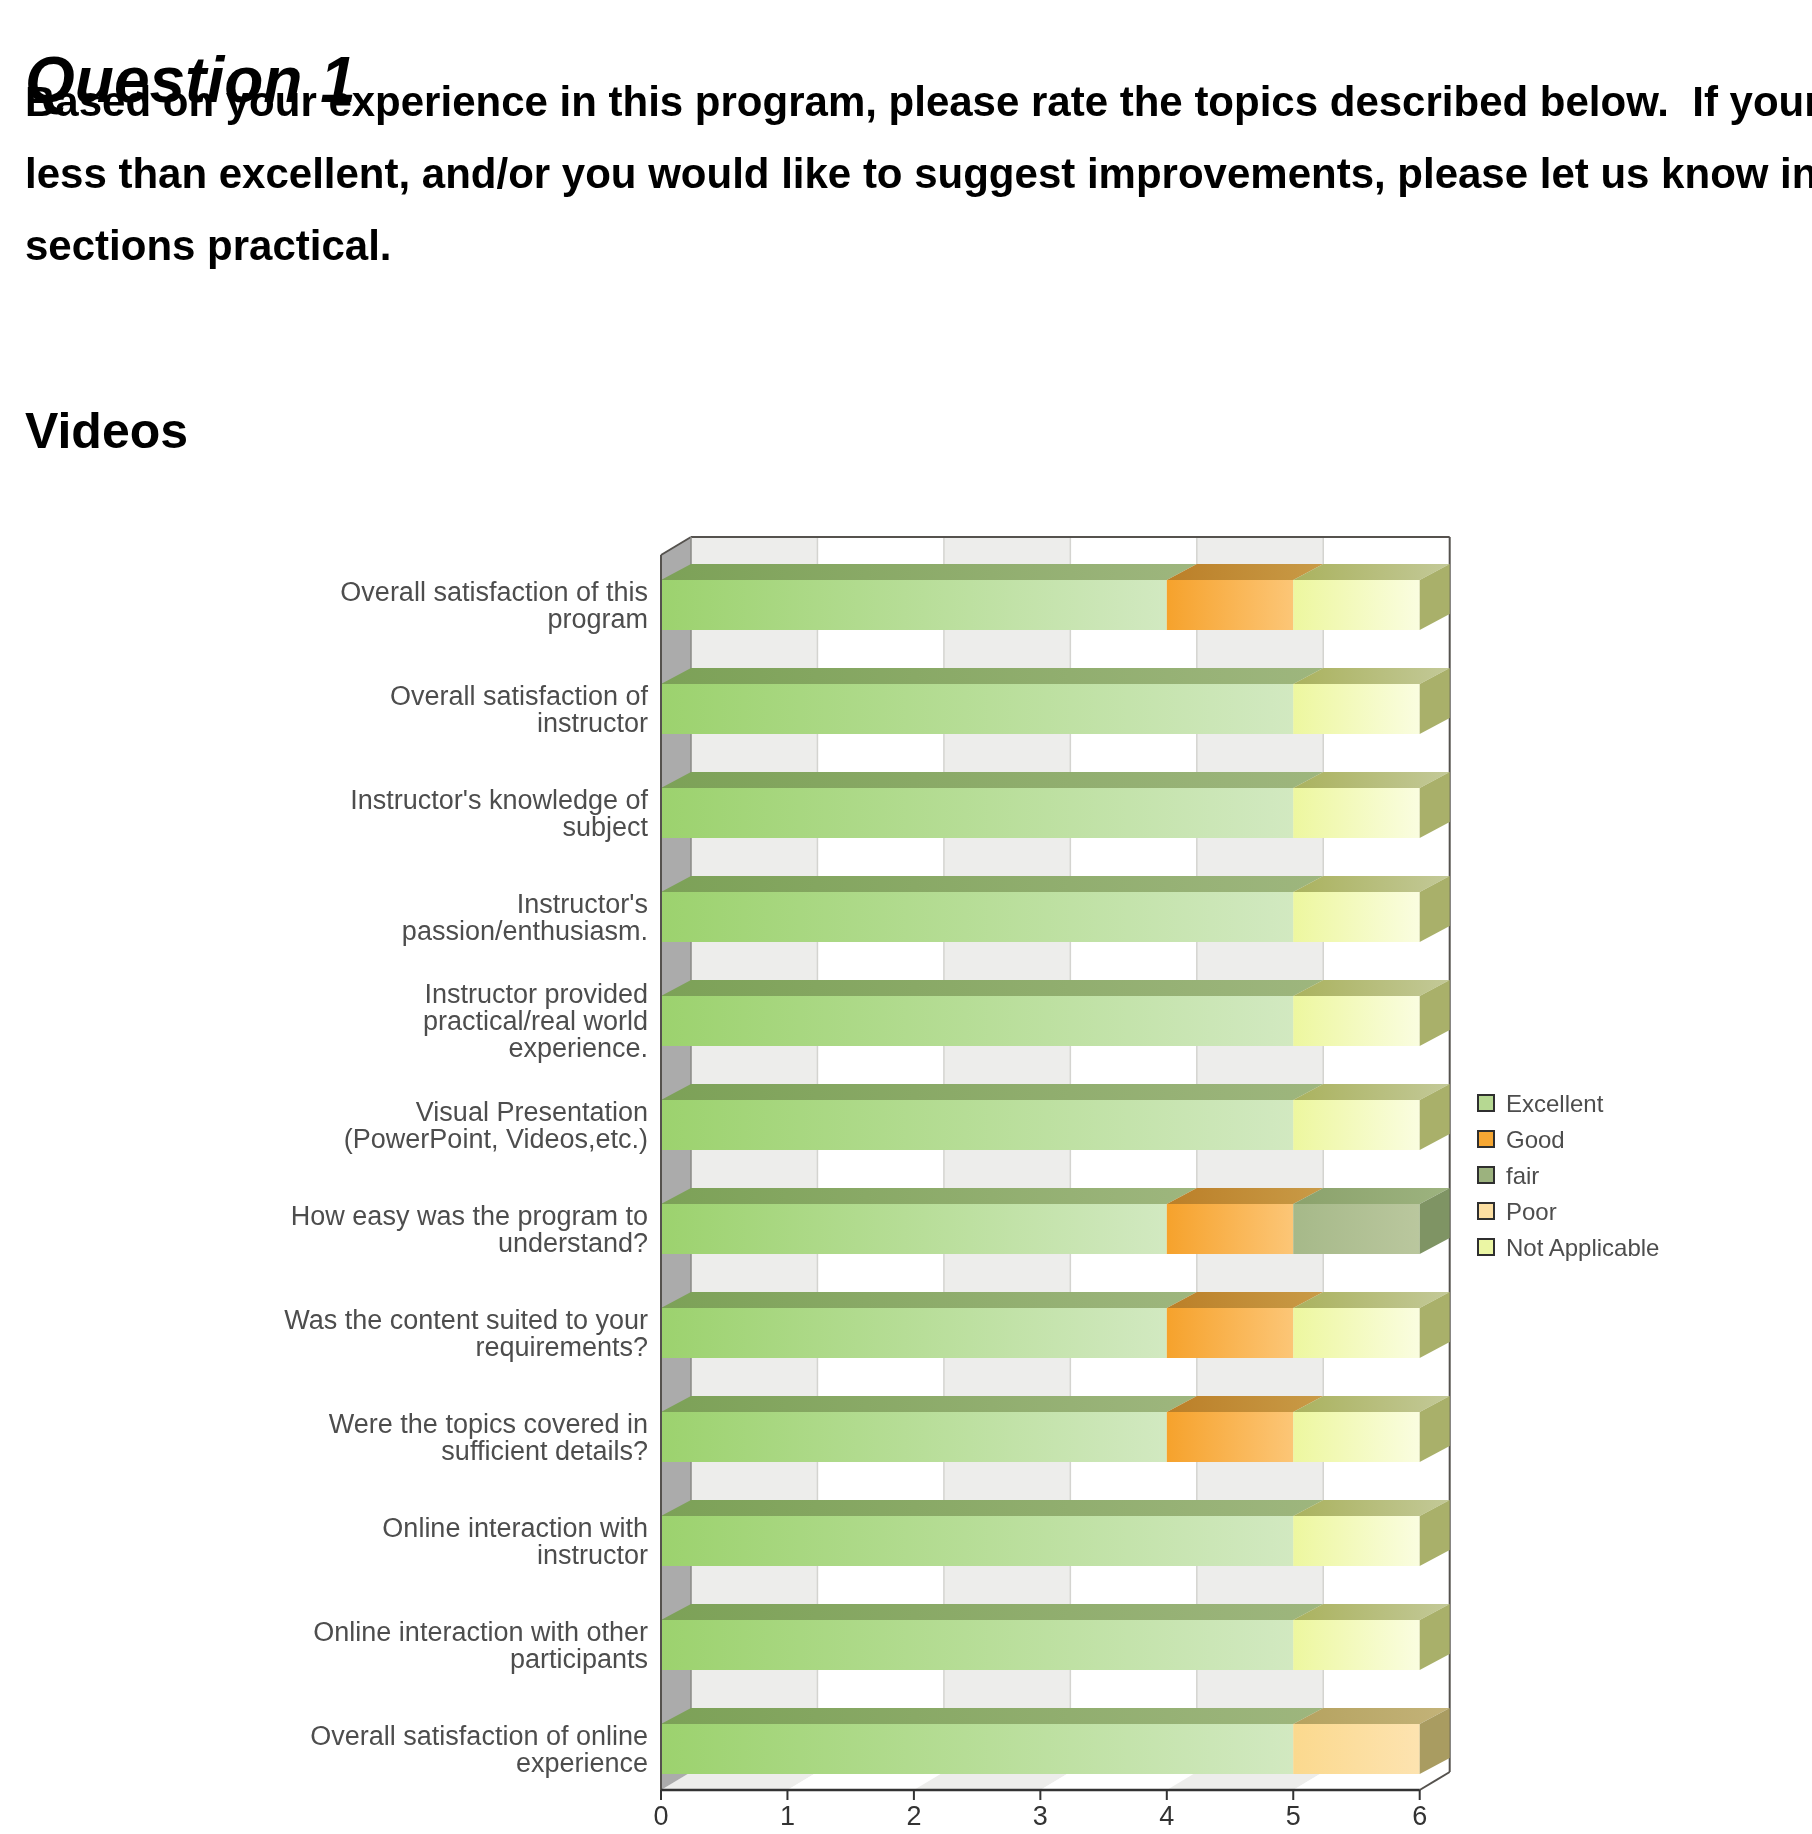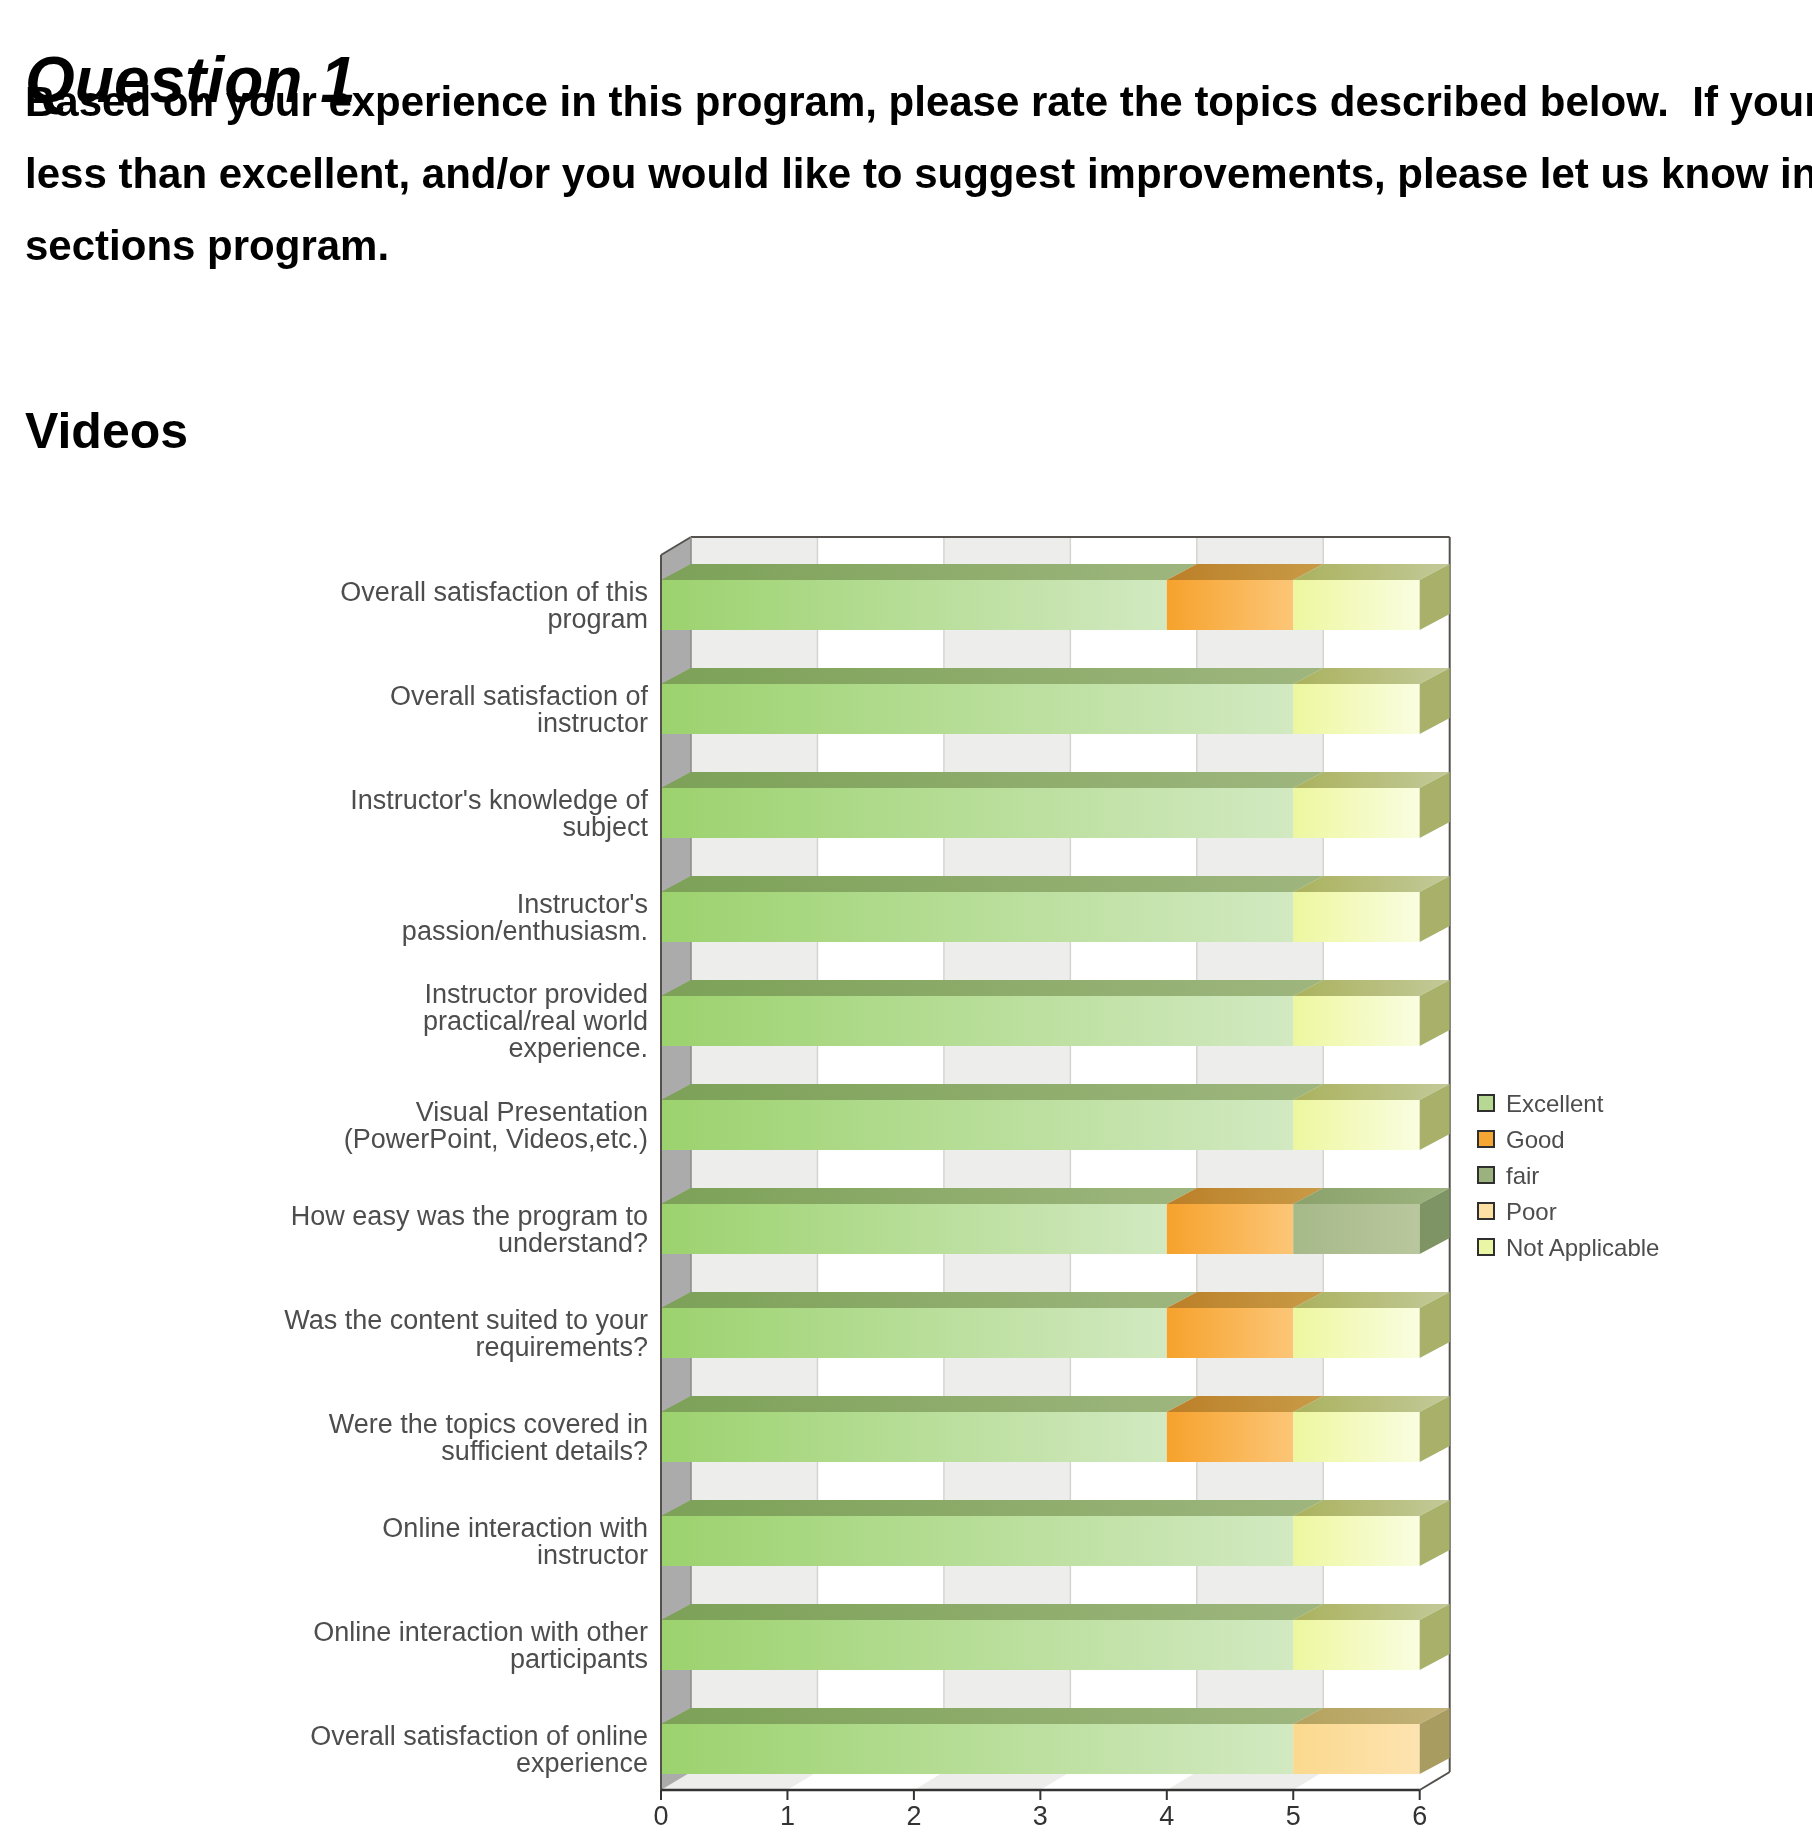--- a/index.html
+++ b/index.html
@@ -24,21 +24,21 @@
   }
   #chart-holder{position:absolute;left:0;top:0;width:1812px;height:1354px;}
   svg text{font-family:"Liberation Sans","DejaVu Sans",sans-serif;}
 </style>
 </head>
 <body>
 
 <h1 class="q-title">Question 1</h1>
 <div class="q-line l1">Based on your experience in this program, please rate the topics described below.  If your experience was</div>
 <div class="q-line l2">less than excellent, and/or you would like to suggest improvements, please let us know in the comments</div>
-<div class="q-line l3">sections program.</div>
+<div class="q-line l3">sections practical.</div>
 <h2 class="section-title">Videos</h2>
 
 <div id="chart-holder"><svg viewBox="0 0 1812 1834" width="1812" height="1834">
       <defs>
         <linearGradient id="gf0" x1="0" y1="0" x2="1" y2="0">
           <stop offset="0%" stop-color="#9cd26e"></stop>
           <stop offset="100%" stop-color="#d2e9c1"></stop>
         </linearGradient>
         <linearGradient id="gt0" x1="0" y1="0" x2="1" y2="0">
           <stop offset="0%" stop-color="#7ca157"></stop>

